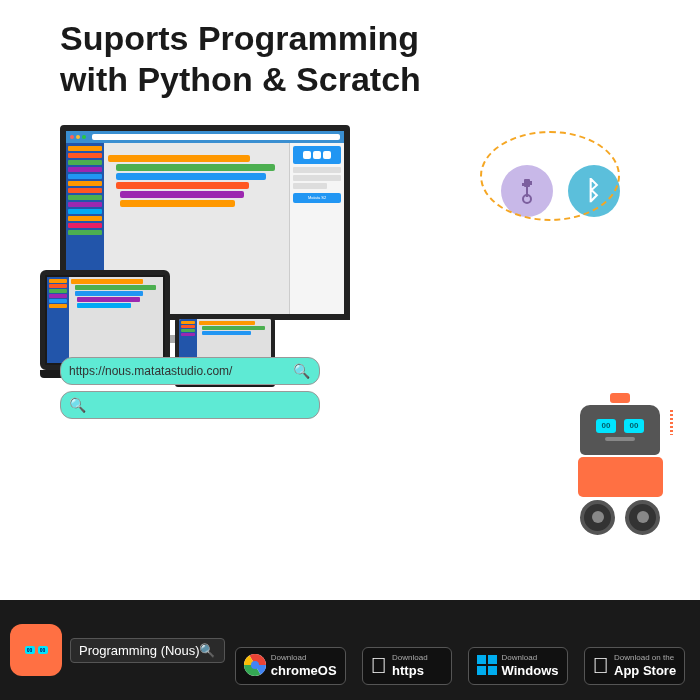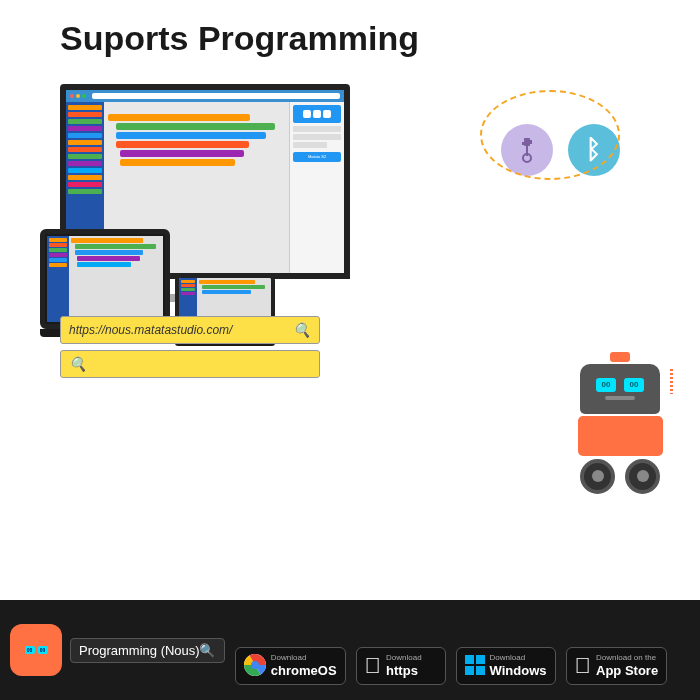--- a/index.html
+++ b/index.html
@@ -446,26 +446,25 @@
     
     .url-section {
       position: absolute;
       bottom: 160px;
       left: 30px;
     }
     .url-box {
       display: flex;
       align-items: center;
       border: 1.5px solid #999;
-      border-radius: 3px;
-      background: #fde047;
+      border-radius: 12px;
+      background: #5eead4;
       padding: 5px 8px;
       margin-bottom: 6px;
       width: 260px;
-      font-style: italic;
     }
     .url-text {
       flex: 1;
       font-size: 12px;
       color: #333;
     }
     .search-icon {
       color: #666;
       font-size: 14px;
     }
@@ -531,21 +530,21 @@
       color: white;
     }
     .app-search-icon {
       color: #999;
       font-size: 13px;
     }
 
     
     .download-buttons {
       display: flex;
-      gap: 10px;
+      gap: 16px;
       align-items: center;
       flex-wrap: wrap;
       margin-top: 32px;
     }
     .dl-btn {
       display: flex;
       align-items: center;
       gap: 5px;
       border: 1.5px solid #555;
       border-radius: 6px;
@@ -579,20 +578,21 @@
     .dl-btn.appstore { background: #111; }
     .dl-btn.googleplay { background: #111; }
 
   </style>
 </head>
 <body>
 
 <div class="header">
   <h1>
     <span>Suports Programming</span><br>
+    <span>with Python &amp; Scratch</span>
   </h1>
 </div>
 
 <div class="content-area">
 
   <div class="devices-section">
 
     <div class="monitor">
       <div class="monitor-screen">
         <div class="monitor-screen-inner">

